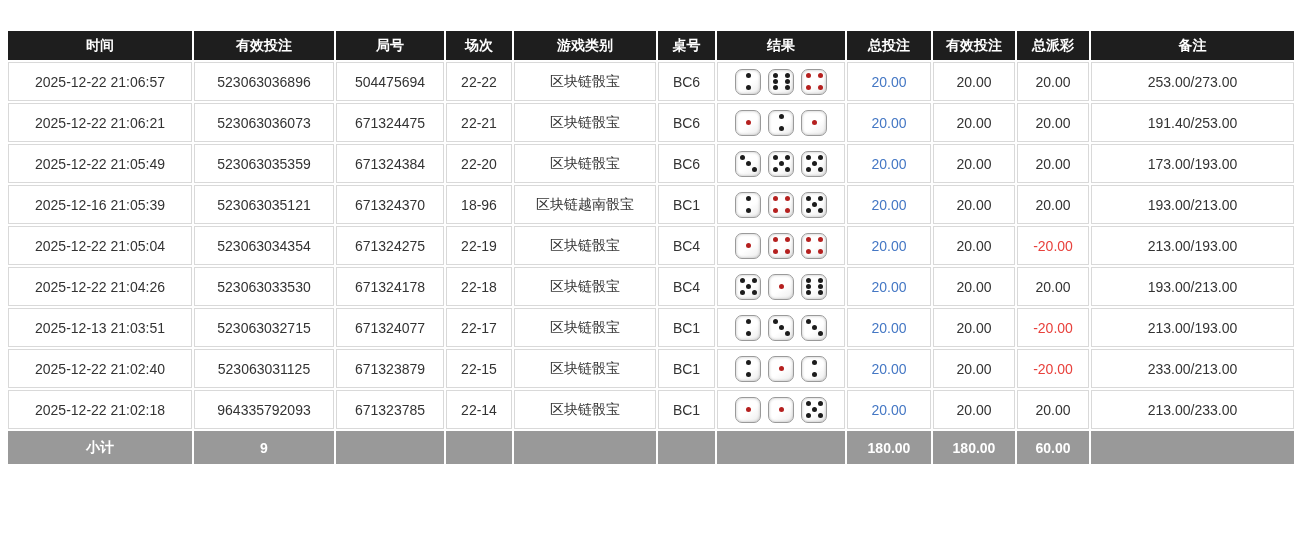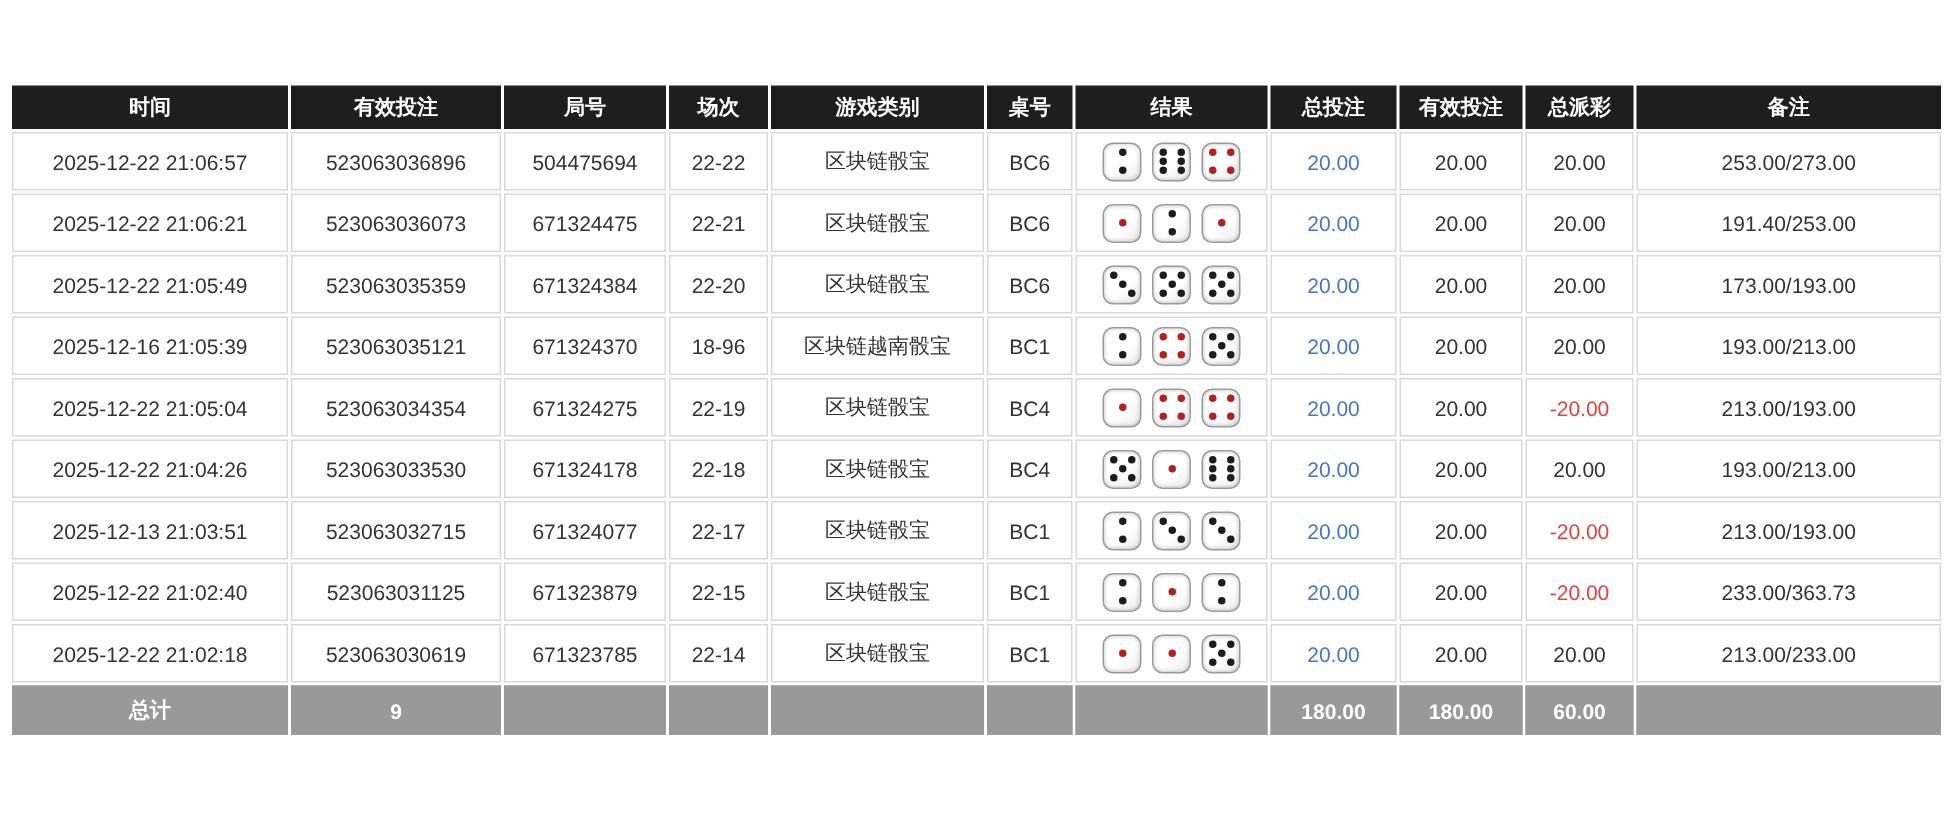--- a/index.html
+++ b/index.html
@@ -2,21 +2,21 @@
 <html><head>
 <meta charset="utf-8">
 <style>
   * { box-sizing: border-box; }
   html, body {
     margin: 0; padding: 0;
     width: 1302px; height: 542px;
     background: #ffffff;
     font-family: "Liberation Sans", "DejaVu Sans", sans-serif;
   }
-  .table-wrap { padding: 29px 6px 0 6px; margin-top: 26px; }
+  .table-wrap { padding: 29px 6px 0 6px; }
   table.records {
     table-layout: fixed;
     width: 1290px;
     border-collapse: separate;
     border-spacing: 2px;
     font-size: 14px;
     color: #333;
   }
   th {
     background: #1e1e1e;
@@ -326,25 +326,25 @@
                 <span class="pip red" style="grid-area: 2 / 2;"></span>
               </span>
               <span class="die">
                 <span class="pip" style="grid-area: 1 / 2;"></span>
                 <span class="pip" style="grid-area: 3 / 2;"></span>
               </span>
             </span></td>
           <td class="blue">20.00</td>
           <td>20.00</td>
           <td class="neg">-20.00</td>
-          <td>233.00/363.73</td>
+          <td>233.00/213.00</td>
         </tr>
         <tr>
           <td>2025-12-22 21:02:18</td>
-          <td>523063030619</td>
+          <td>964335792093</td>
           <td>671323785</td>
           <td>22-14</td>
           <td>区块链骰宝</td>
           <td>BC1</td>
           <td><span class="dice-box">
               <span class="die">
                 <span class="pip red" style="grid-area: 2 / 2;"></span>
               </span>
               <span class="die">
                 <span class="pip red" style="grid-area: 2 / 2;"></span>
@@ -358,21 +358,21 @@
               </span>
             </span></td>
           <td class="blue">20.00</td>
           <td>20.00</td>
           <td>20.00</td>
           <td>213.00/233.00</td>
         </tr>
       </tbody>
     <tfoot>
       <tr class="summary">
-        <td>总计</td>
+        <td>小计</td>
         <td>9</td>
         <td></td>
         <td></td>
         <td></td>
         <td></td>
         <td></td>
         <td>180.00</td>
         <td>180.00</td>
         <td>60.00</td>
         <td></td>

